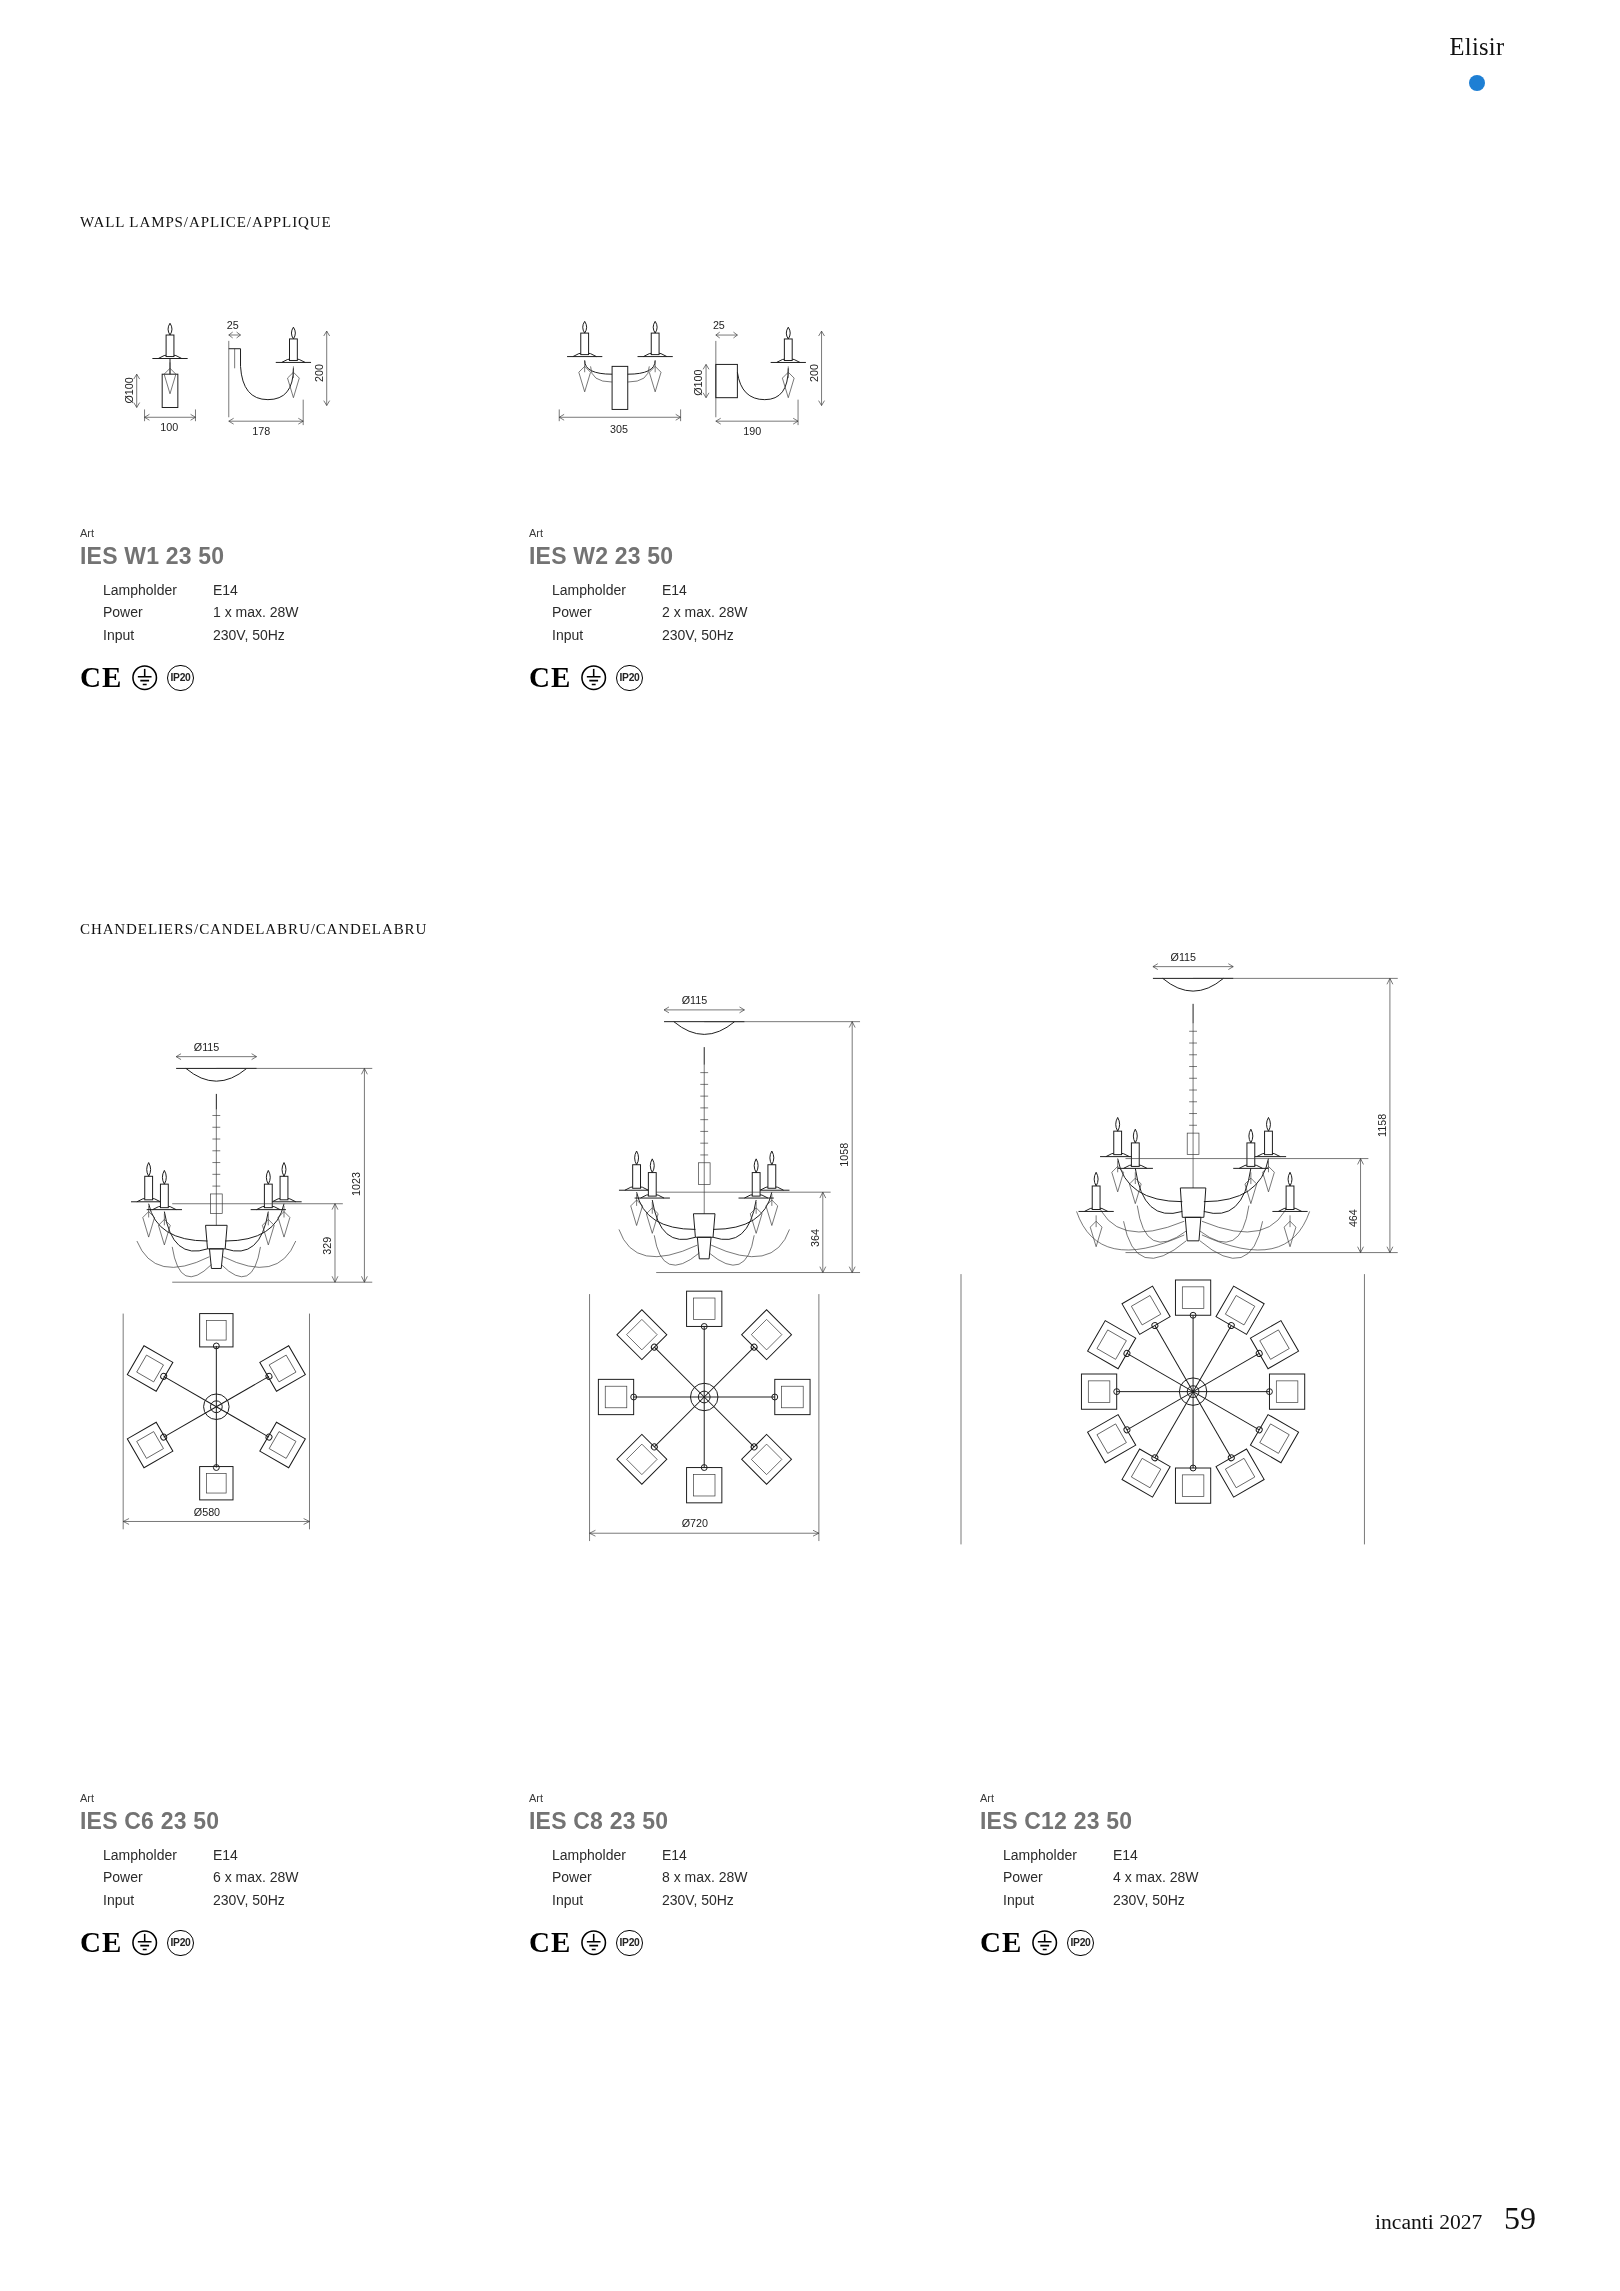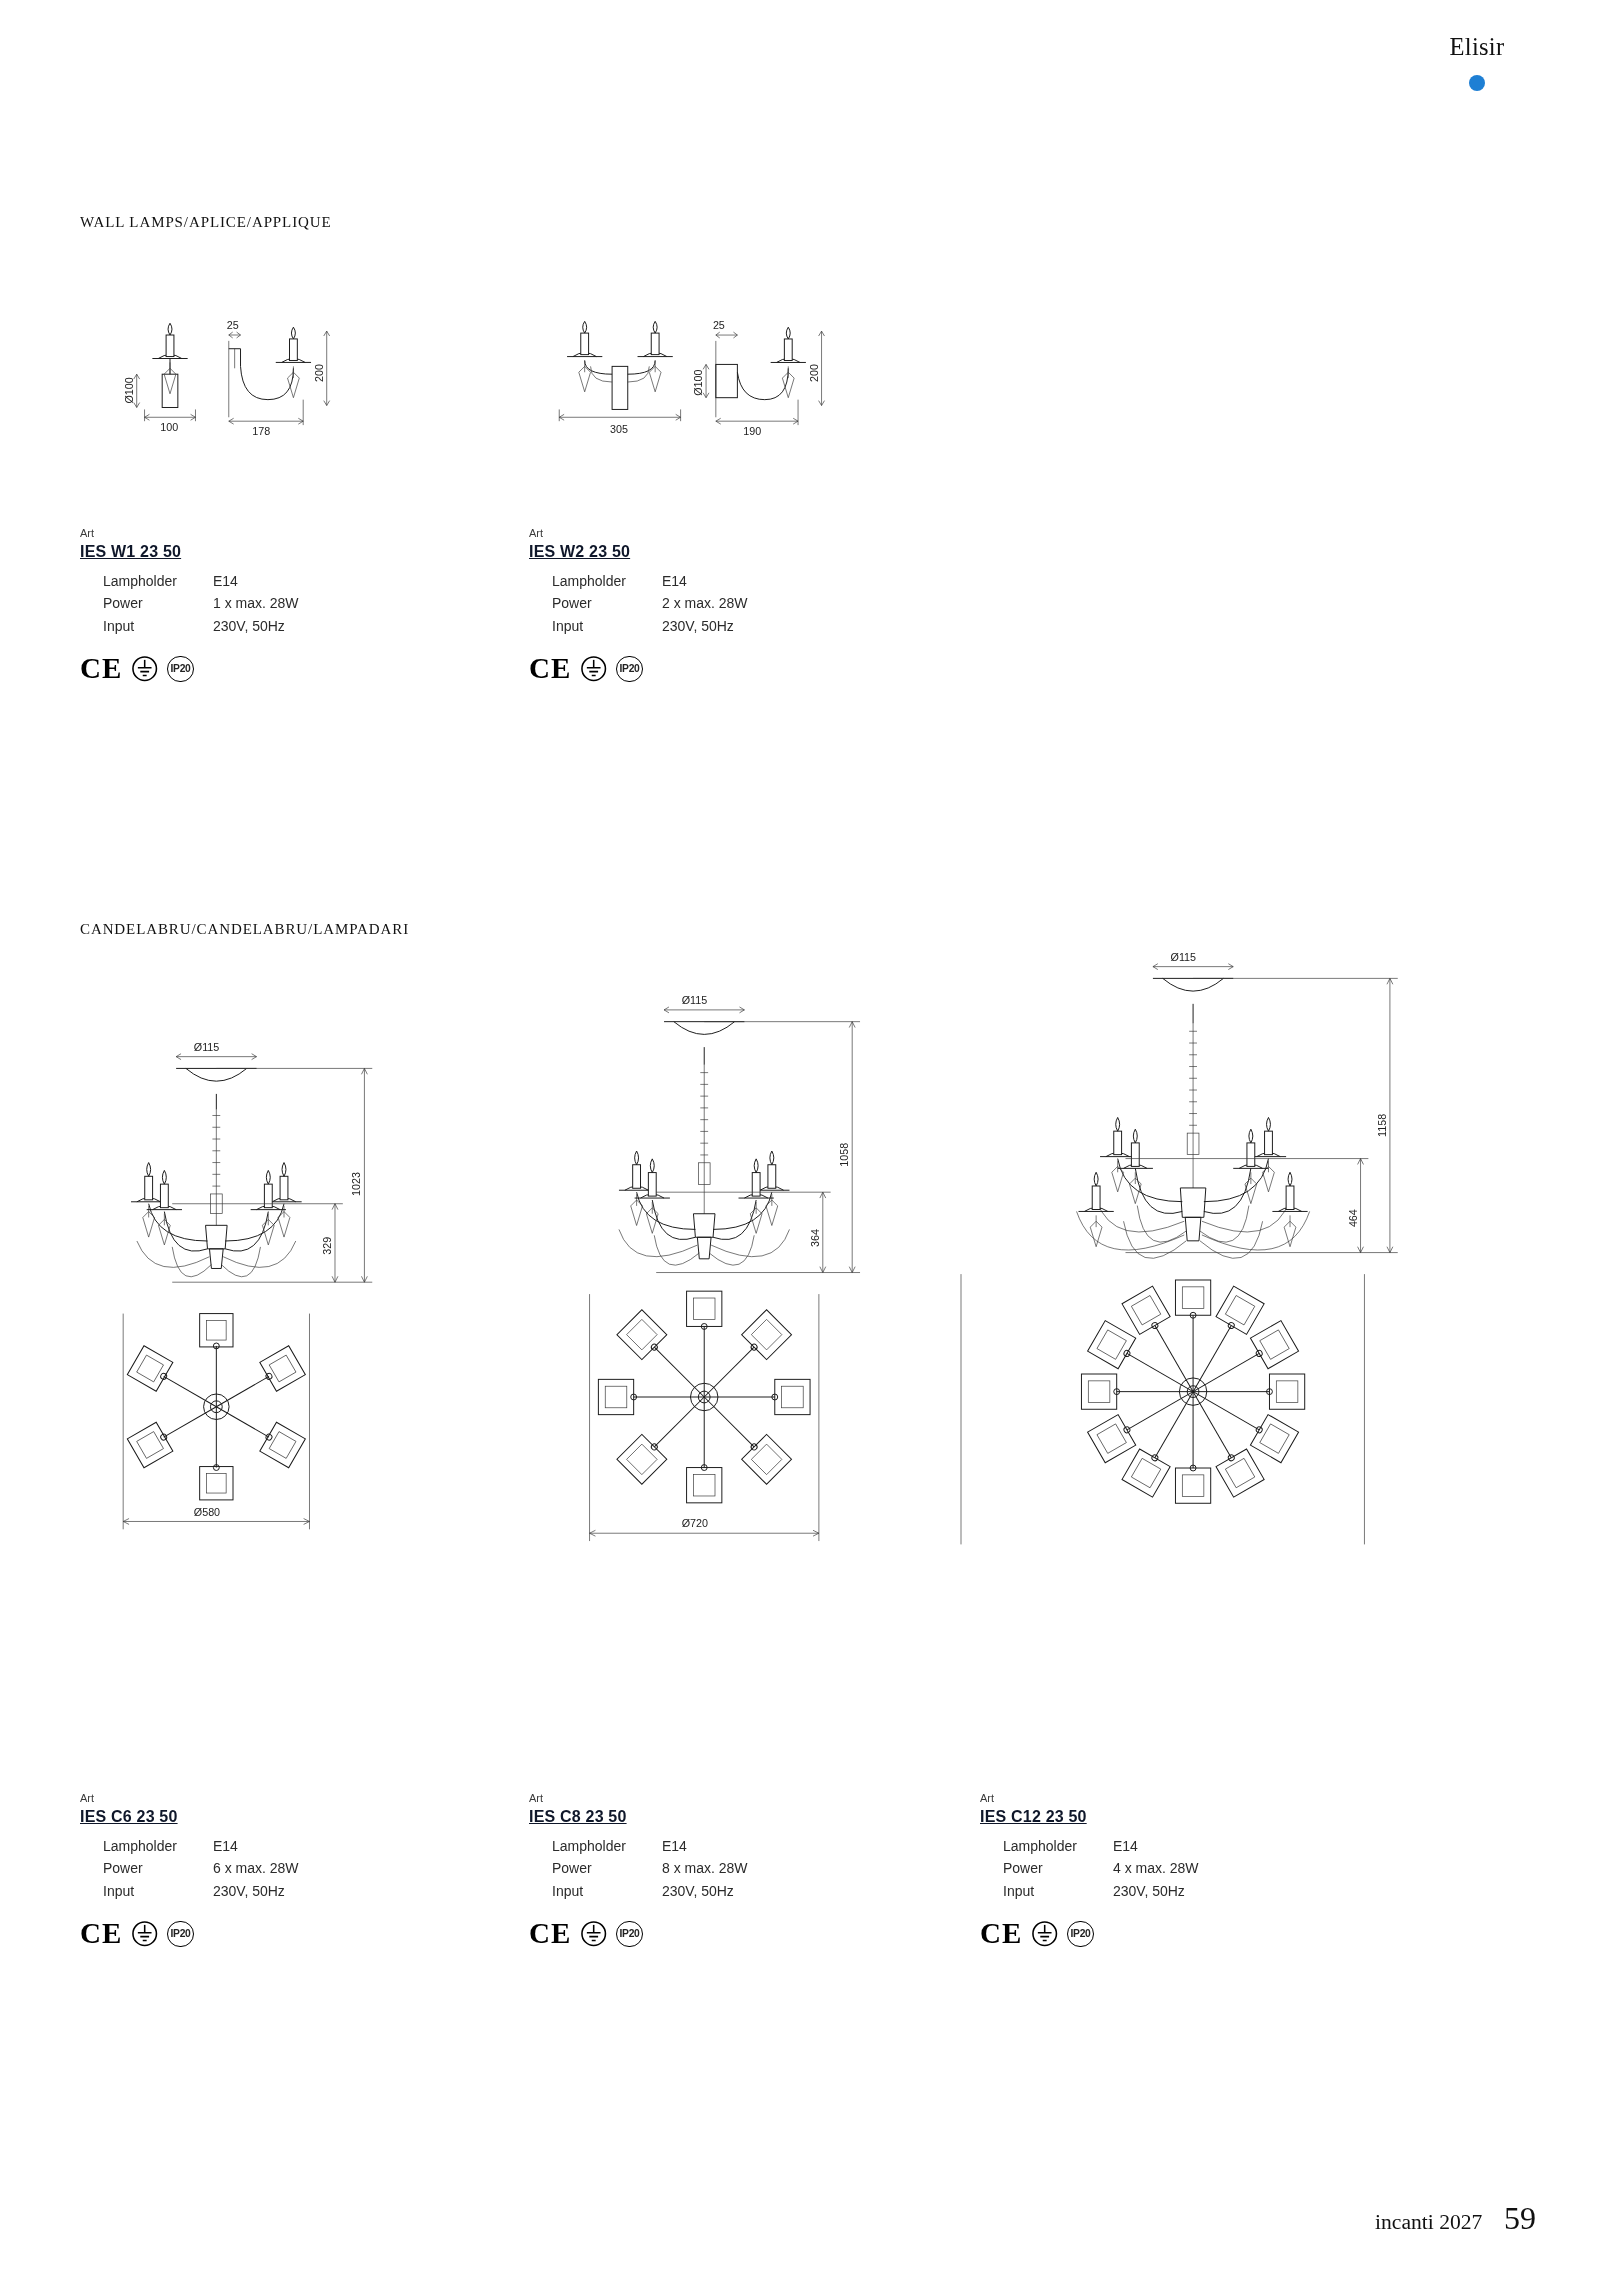--- a/index.html
+++ b/index.html
@@ -65,26 +65,25 @@
     position: absolute;
     font-size: 14.7px;
     color: #222;
   }
   .specs .art-label {
     font-size: 11px;
     color: #3a3a3a;
     margin-bottom: 3.9px;
   }
   .specs .art-code {
-    font-size: 16px;
+    font-size: 23px;
     font-weight: bold;
     letter-spacing: 0.2px;
     margin-bottom: 8.8px;
-    color: #0f172a;
-    text-decoration: underline;
+    color: #737373;
   }
   .spec-row {
     display: flex;
     font-size: 14px;
     line-height: 1.62;
     color: #2b2b2b;
     margin-left: 23px;
   }
   .spec-key { width: 110px; flex: 0 0 110px; }
   .spec-val { flex: 1 1 auto; }
@@ -325,21 +324,21 @@
       <circle cx="14" cy="14" r="12" fill="none" stroke="#000" stroke-width="1.6"></circle>
       <path d="M14 5 L14 13" stroke="#000" stroke-width="1.6"></path>
       <path d="M7 13 L21 13 M9.5 17 L18.5 17 M12 21 L16 21" stroke="#000" stroke-width="1.6"></path>
     </svg>
     <span class="ip-badge">IP20</span>
   </div>
 </div>
 
 <div class="section" style="top:921px; left:80px; width:1456px;">
   <div class="section-title-row">
-    <div class="section-title">CANDELABRU/CANDELABRU/LAMPADARI</div>
+    <div class="section-title">CHANDELIERS/CANDELABRU/CANDELABRU</div>
     <div class="section-rule"></div>
   </div>
 </div>
 
 <div class="drawing" style="top:1039px; left:78px;">
   <svg width="412" height="608" viewBox="0 0 420 620">
 
     <path d="M100 30 L182 30" class="ln"></path>
     <path d="M110 30 Q141 56 172 30" class="ln"></path>
     <path d="M141 56 L141 72" class="ln"></path>

